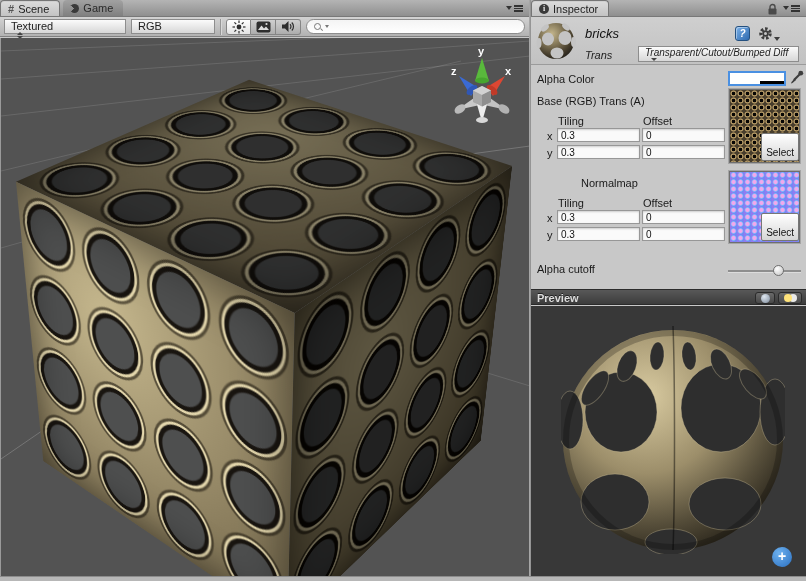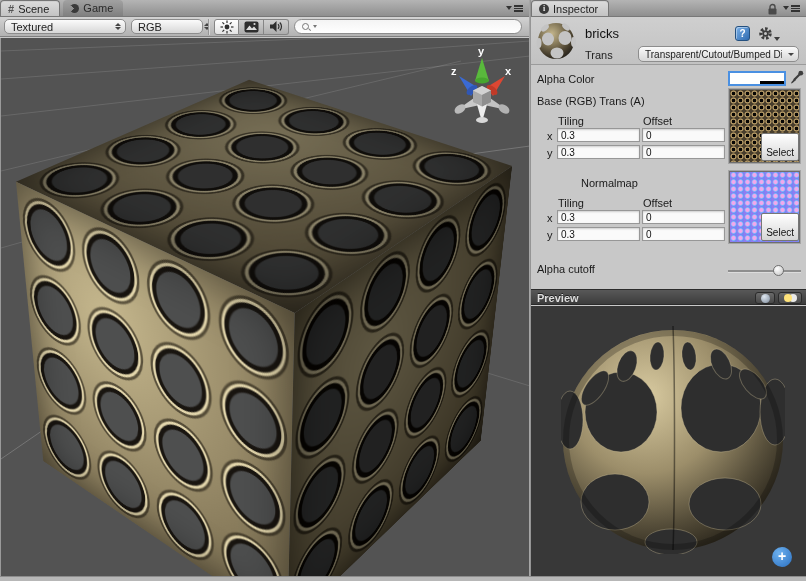--- a/index.html
+++ b/index.html
@@ -18,21 +18,21 @@
   .panel-menu { position:absolute; top:5px; display:flex; align-items:center; gap:2px; cursor:pointer; }
   .pm-tri { width:0; height:0; border-left:3.5px solid transparent; border-right:3.5px solid transparent; border-top:4px solid #333; }
   .pm-bars { display:flex; flex-direction:column; gap:1px; }
   .pm-bars i { display:block; width:9px; height:1.5px; background:#333; }
   .lock-icon { position:absolute; top:3px; }
 
   
   .scene-panel { position:absolute; left:0; top:0; width:529px; height:576px; }
   .scene-tabstrip { left:0; width:529px; }
   .toolbar { position:absolute; top:17px; left:0; width:529px; height:20px; background:linear-gradient(#d2d2d2,#b2b2b2); border-bottom:1px solid #808080; display:flex; align-items:center; padding:0 4px; gap:5px; }
-  .dd { height:15px; background:linear-gradient(#fbfbfb,#d7d7d7); border:1px solid #8d8d8d; border-radius:5px; display:flex; align-items:center; justify-content:space-between; padding:0 4px 0 6px; font-size:11px; color:#222; }
+  .dd { height:15px; background:linear-gradient(#fbfbfb,#d7d7d7); border:1px solid #8d8d8d; border-radius:0; display:flex; justify-content:space-between; padding:0 4px 0 6px; font-size:11px; color:#222;flex-direction:column; }
   .dd-arrows { display:flex; flex-direction:column; gap:1px; margin-left:6px; }
   .dd-arrows i.up { width:0;height:0;border-left:3px solid transparent;border-right:3px solid transparent;border-bottom:3.5px solid #444; }
   .dd-arrows i.dn { width:0;height:0;border-left:3px solid transparent;border-right:3px solid transparent;border-top:3.5px solid #444; }
   .tb-sep { width:1px; height:16px; background:#979797; box-shadow:1px 0 0 #d8d8d8; }
   .tbtn { width:25px; height:16px; border:1px solid #858585; border-left:none; background:linear-gradient(#cfcfcf,#adadad); display:flex; align-items:center; justify-content:center; }
   .tbtn:first-child { border-left:1px solid #858585; border-radius:3px 0 0 3px; }
   .tbtn:last-child { border-radius:0 3px 3px 0; }
   .tbtn.active { background:linear-gradient(#ffffff,#e3e3e3); }
   .searchbox { flex:1; height:15px; max-width:228px; background:linear-gradient(#f4f4f4,#ffffff); border:1px solid #8d8d8d; border-radius:8px; display:flex; align-items:center; padding:0 8px 0 6px; gap:2px; }
   .mag-icon { position:relative; width:10px; height:10px; }
@@ -59,21 +59,21 @@
   .face.top   { transform:rotateX(90deg) translateZ(165px); filter:brightness(.6); }
 
   .gizmo { position:absolute; right:12px; top:6px; }
 
   
   .divider { position:absolute; left:529px; top:0; width:2px; height:576px; background:linear-gradient(90deg,#aeaeae,#8d8d8d); }
 
   
   .inspector { position:absolute; left:531px; top:0; width:275px; height:576px; background:#c8c8c8; }
   .insp-tabstrip { left:0; width:275px; }
-  .insp-header { position:absolute; top:17px; left:0; width:275px; height:48px; background:linear-gradient(#cfcfcf,#c2c2c2); border-bottom:1px solid #9b9b9b; }
+  .insp-header { position:absolute; top:17px; left:0; width:275px; height:48px; background:linear-gradient(#cfcfcf,#c2c2c2); border-bottom:1px solid #9b9b9b;font-style:italic; }
   .matball { position:absolute; left:5px; top:4px; }
   .mat-name { position:absolute; left:54px; top:9px; font-size:13px; color:#111; }
   .shader-label { position:absolute; left:54px; top:32px; font-size:11px; color:#222; }
   .shader-dd { position:absolute; left:107px; top:29px; width:161px; height:16px; font-size:10px; }
   .help-icon { position:absolute; left:204px; top:9px; width:15px; height:15px; border-radius:3px; background:linear-gradient(135deg,#7ab0e8,#2f6bb0); border:1px solid #24507f; color:#fff; font-weight:bold; font-size:10px; display:flex; align-items:center; justify-content:center; box-shadow:inset 1px 1px 0 rgba(255,255,255,.4); }
   .gear-wrap { position:absolute; left:227px; top:9px; display:flex; align-items:flex-end; gap:1px; }
 
   .insp-body { position:absolute; top:65px; left:0; width:275px; height:224px; background:#c8c8c8; font-size:11px; }
   .lbl { position:absolute; color:#1a1a1a; }
   .color-swatch { position:absolute; left:197px; top:6px; width:58px; height:15px; background:#fff; border:2px solid #4a90e2; }
@@ -137,21 +137,21 @@
     </div>
 
     <div class="toolbar">
       <div class="dd" style="width:122px;">
         <span>Textured</span>
         <span class="dd-arrows">
             <i class="up"></i>
             <i class="dn"></i>
           </span>
       </div>
-      <div class="dd" style="width:72px;gap:36px;">
+      <div class="dd" style="width:84px;gap:36px;">
         <span>RGB</span>
         <span class="dd-arrows">
             <i class="up"></i>
             <i class="dn"></i>
           </span>
       </div>
       <div class="tb-sep"></div>
       <div style="display:flex;">
         <div class="tbtn active">
           <svg width="14" height="14" viewBox="0 0 14 14">

